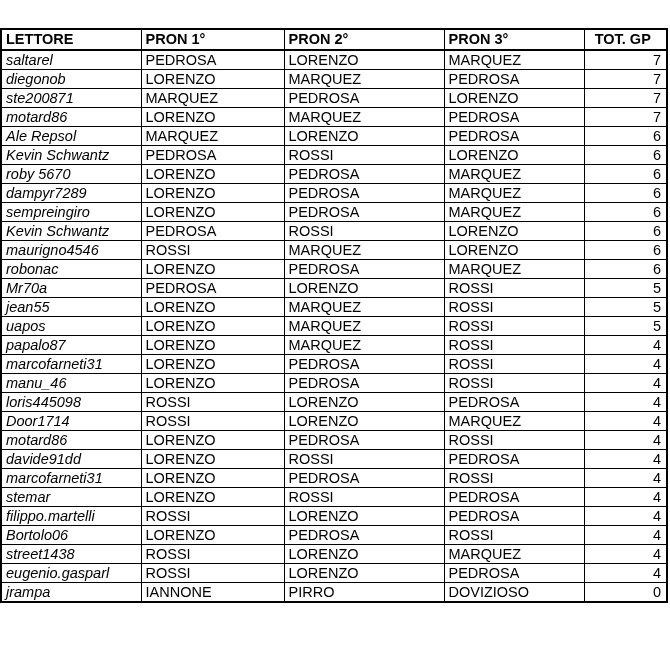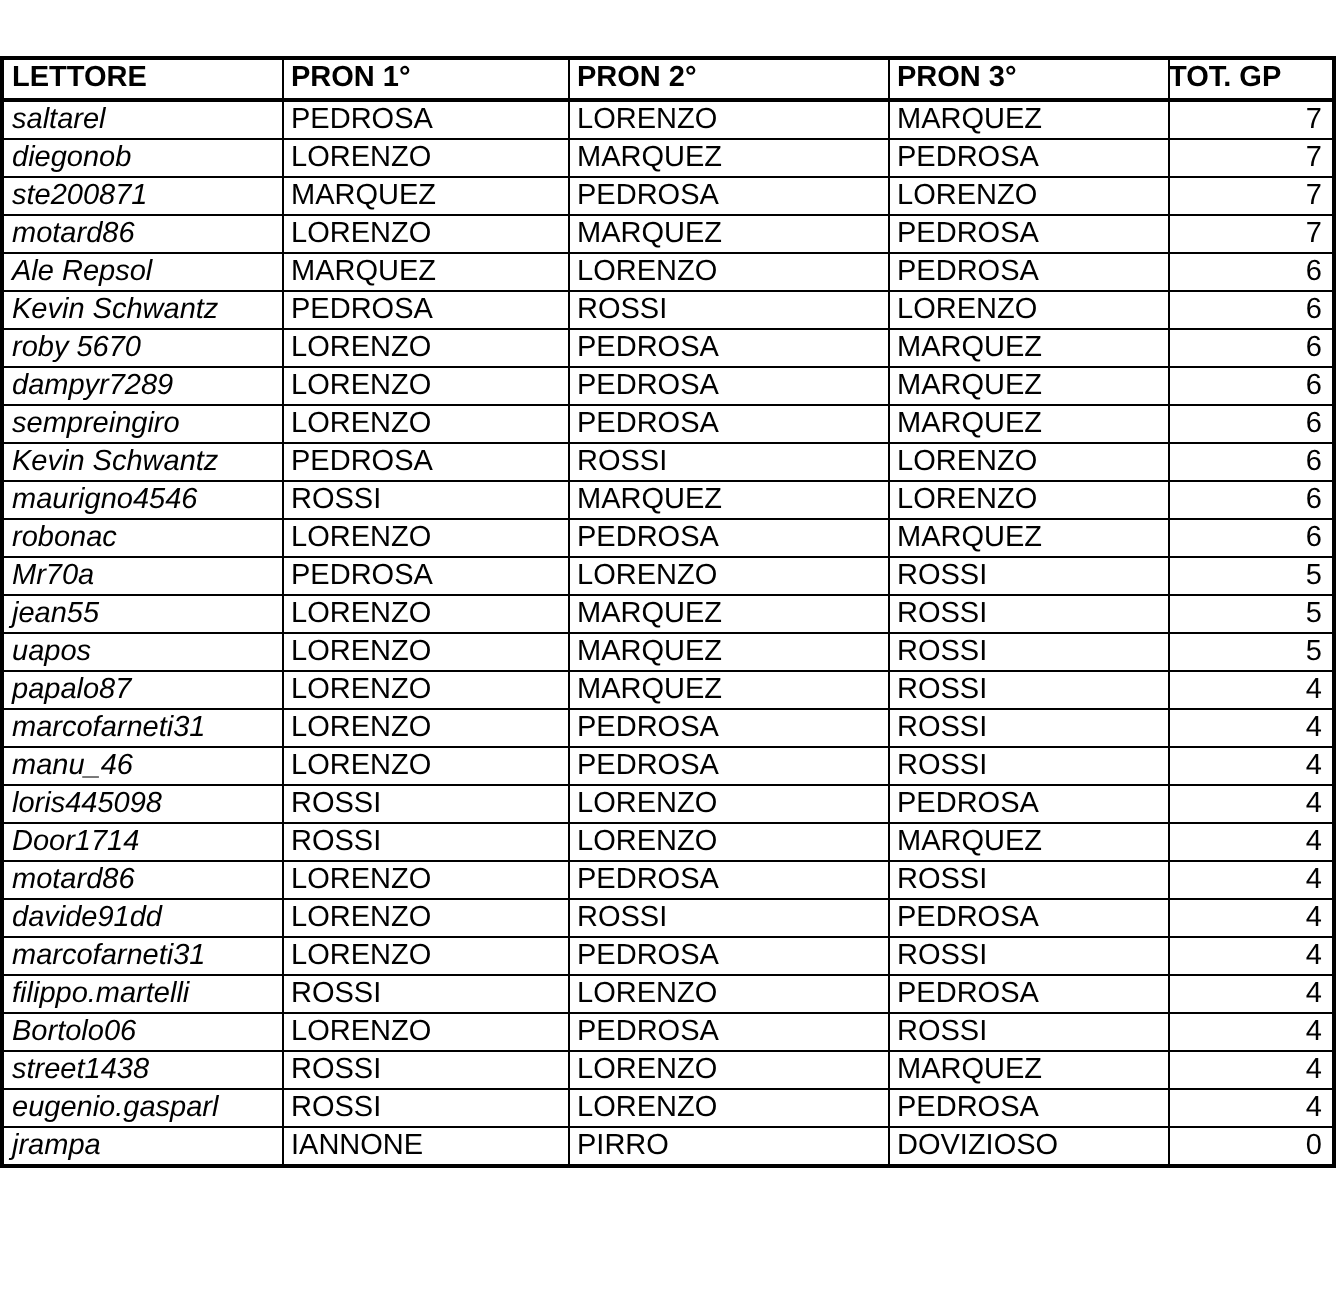--- a/index.html
+++ b/index.html
@@ -54,21 +54,21 @@
   table.standings thead th {
     font-weight: bold;
     font-style: normal;
     text-align: left;
     border-bottom: 2px solid #000;
     border-top: 1px solid #000;
     height: 19px;
     line-height: 19px;
   }
   table.standings thead th.tot-head {
-    text-align: left;
+    text-align: center;
     padding-right: 5px;
     padding-left: 0;
   }
   table.standings tbody td.reader {
     font-style: italic;
   }
   table.standings tbody td.pred {
     font-style: normal;
   }
   table.standings tbody td.tot {
@@ -260,20 +260,27 @@
           <td class="tot">4</td>
         </tr>
         <tr>
           <td class="reader">marcofarneti31</td>
           <td class="pred">LORENZO</td>
           <td class="pred">PEDROSA</td>
           <td class="pred">ROSSI</td>
           <td class="tot">4</td>
         </tr>
         <tr>
+          <td class="reader">stemar</td>
+          <td class="pred">LORENZO</td>
+          <td class="pred">ROSSI</td>
+          <td class="pred">PEDROSA</td>
+          <td class="tot">4</td>
+        </tr>
+        <tr>
           <td class="reader">filippo.martelli</td>
           <td class="pred">ROSSI</td>
           <td class="pred">LORENZO</td>
           <td class="pred">PEDROSA</td>
           <td class="tot">4</td>
         </tr>
         <tr>
           <td class="reader">Bortolo06</td>
           <td class="pred">LORENZO</td>
           <td class="pred">PEDROSA</td>

